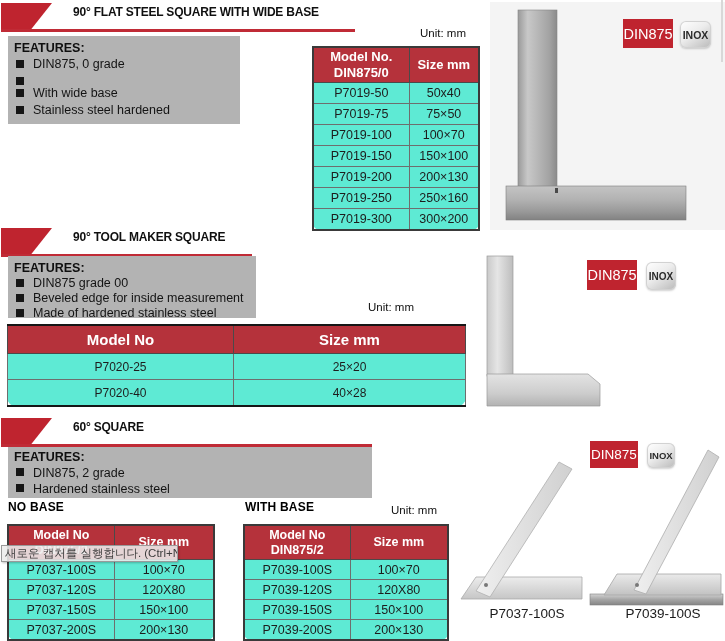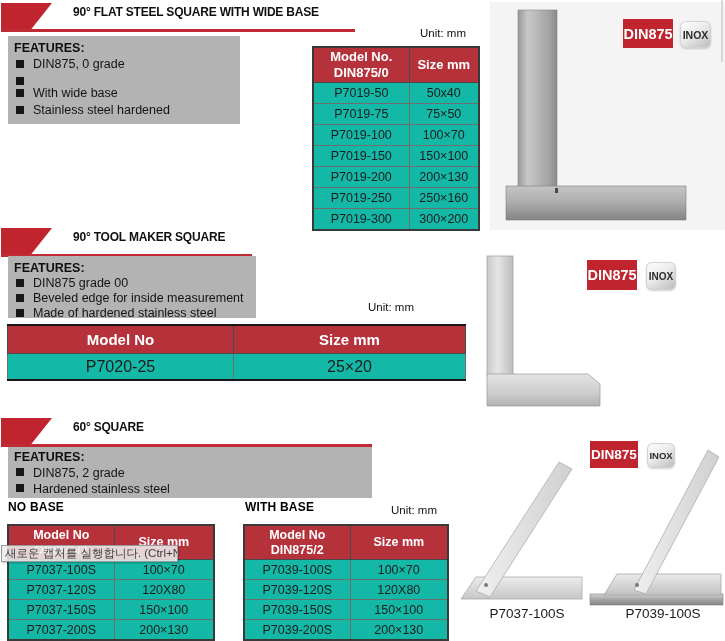--- a/index.html
+++ b/index.html
@@ -17,39 +17,39 @@
              white-space:nowrap;letter-spacing:-0.2px;}
   
   .features{position:absolute;left:8px;background:#b3b3b3;box-sizing:border-box;
             padding:4px 8px 4px 6px;}
   .features .ft{font-weight:bold;font-size:12.5px;color:#0f0f0f;line-height:16px;}
   .fi{display:flex;align-items:flex-start;font-size:12.5px;color:#141414;line-height:17px;}
   .blt{width:8px;height:8px;background:#161616;margin:4px 9px 0 2px;flex:0 0 8px;}
   
   .unit{position:absolute;font-size:11.5px;color:#101010;white-space:nowrap;}
   
-  table.t{position:absolute;border-collapse:collapse;table-layout:fixed;background:#14b8a6;}
+  table.t{position:absolute;border-collapse:collapse;table-layout:fixed;background:#5eead4;border-radius:10px;}
   table.t th{background:#b5323b;color:#fff;font-weight:bold;text-align:center;
              vertical-align:middle;border:1px solid #4a4a4a;padding:0;}
   table.t td{text-align:center;vertical-align:middle;border:1px solid #6e6e6e;
              color:#1d1d1d;padding:0;}
   #t1{left:312px;top:46px;width:166px;border:2px solid #3a3a3a;}
   #t1 th{height:34px;font-size:13px;line-height:1.22;}
   #t1 td{height:20px;font-size:12.5px;}
   #t2{left:7px;top:324px;width:458px;border:1px solid #4a4a4a;border-top:2px solid #161616;border-bottom:2px solid #161616;}
   #t2 th{height:27px;font-size:15px;}
-  #t2 td{height:25px;font-size:16px;}
+  #t2 td{height:25px;font-size:12px;}
   #t3a,#t3b{border:2px solid #3a3a3a;}
   #t3a{left:7px;top:524px;width:206px;}
   #t3b{left:243px;top:524px;width:204px;}
   #t3a th,#t3b th{height:33px;font-size:12.5px;line-height:1.2;}
   #t3a td,#t3b td{height:19px;font-size:12.5px;}
   .subhead{position:absolute;font-weight:bold;font-size:12px;color:#000;letter-spacing:0.2px;white-space:nowrap;}
   
-  .bdg-din{position:absolute;background:#bf242f;color:#fff;font-weight:bold;
+  .bdg-din{position:absolute;background:#bf242f;color:#fff;font-weight:normal;
            display:flex;align-items:center;justify-content:center;z-index:3;}
   .bdg-inox{position:absolute;border-radius:6px;color:#2b2b2b;font-weight:bold;
             background:linear-gradient(145deg,#ffffff 0%,#ececec 45%,#b9b9b9 100%);
             box-shadow:inset 0 0 0 1px #d2d2d2,0 1px 2px rgba(0,0,0,0.18);
             display:flex;align-items:center;justify-content:center;z-index:3;}
   
   .caption{position:absolute;font-size:13.5px;color:#1a1a1a;width:132px;text-align:center;white-space:nowrap;}
   
   #tooltip{position:absolute;left:1px;top:545px;width:177px;height:17px;z-index:6;
            background:rgba(236,236,236,0.88);border:1px solid #9a9a9a;
@@ -186,20 +186,24 @@
     <tr>
       <th>Model No</th>
       <th>Size mm</th>
     </tr>
   </thead>
   <tbody>
     <tr>
         <td>P7020-25</td>
         <td>25×20</td>
       </tr>
+    <tr>
+        <td>P7020-40</td>
+        <td>40×28</td>
+      </tr>
   </tbody>
 </table>
 
 <svg class="abs" style="left:453px;top:240px" width="160" height="172" viewBox="0 0 160 172">
   <defs>
     <linearGradient id="g2b" x1="0" y1="0" x2="1" y2="0">
       <stop offset="0" stop-color="#c9c9c9"></stop>
         <stop offset="0.4" stop-color="#e5e5e5"></stop>
       <stop offset="1" stop-color="#bdbdbd"></stop>
     </linearGradient>

